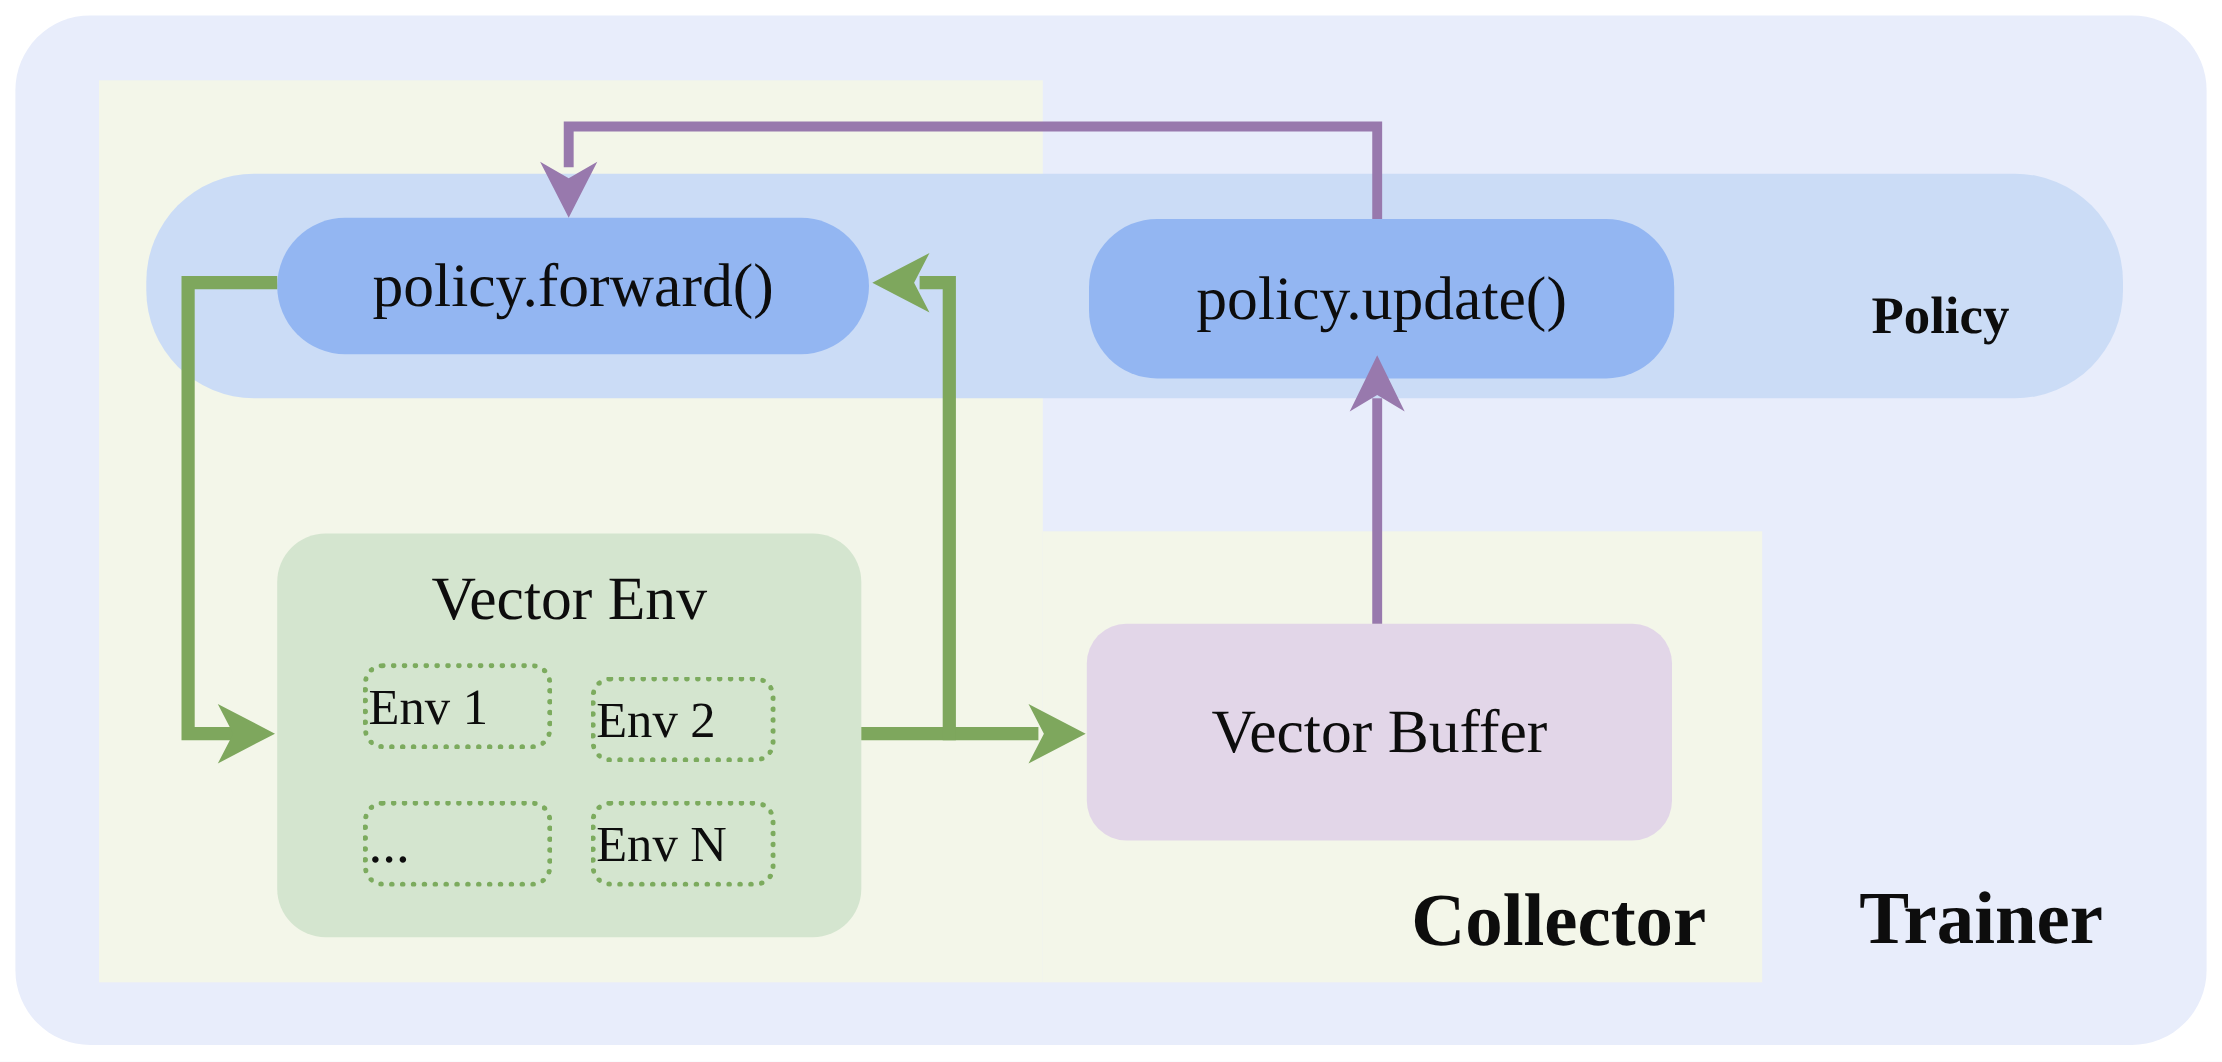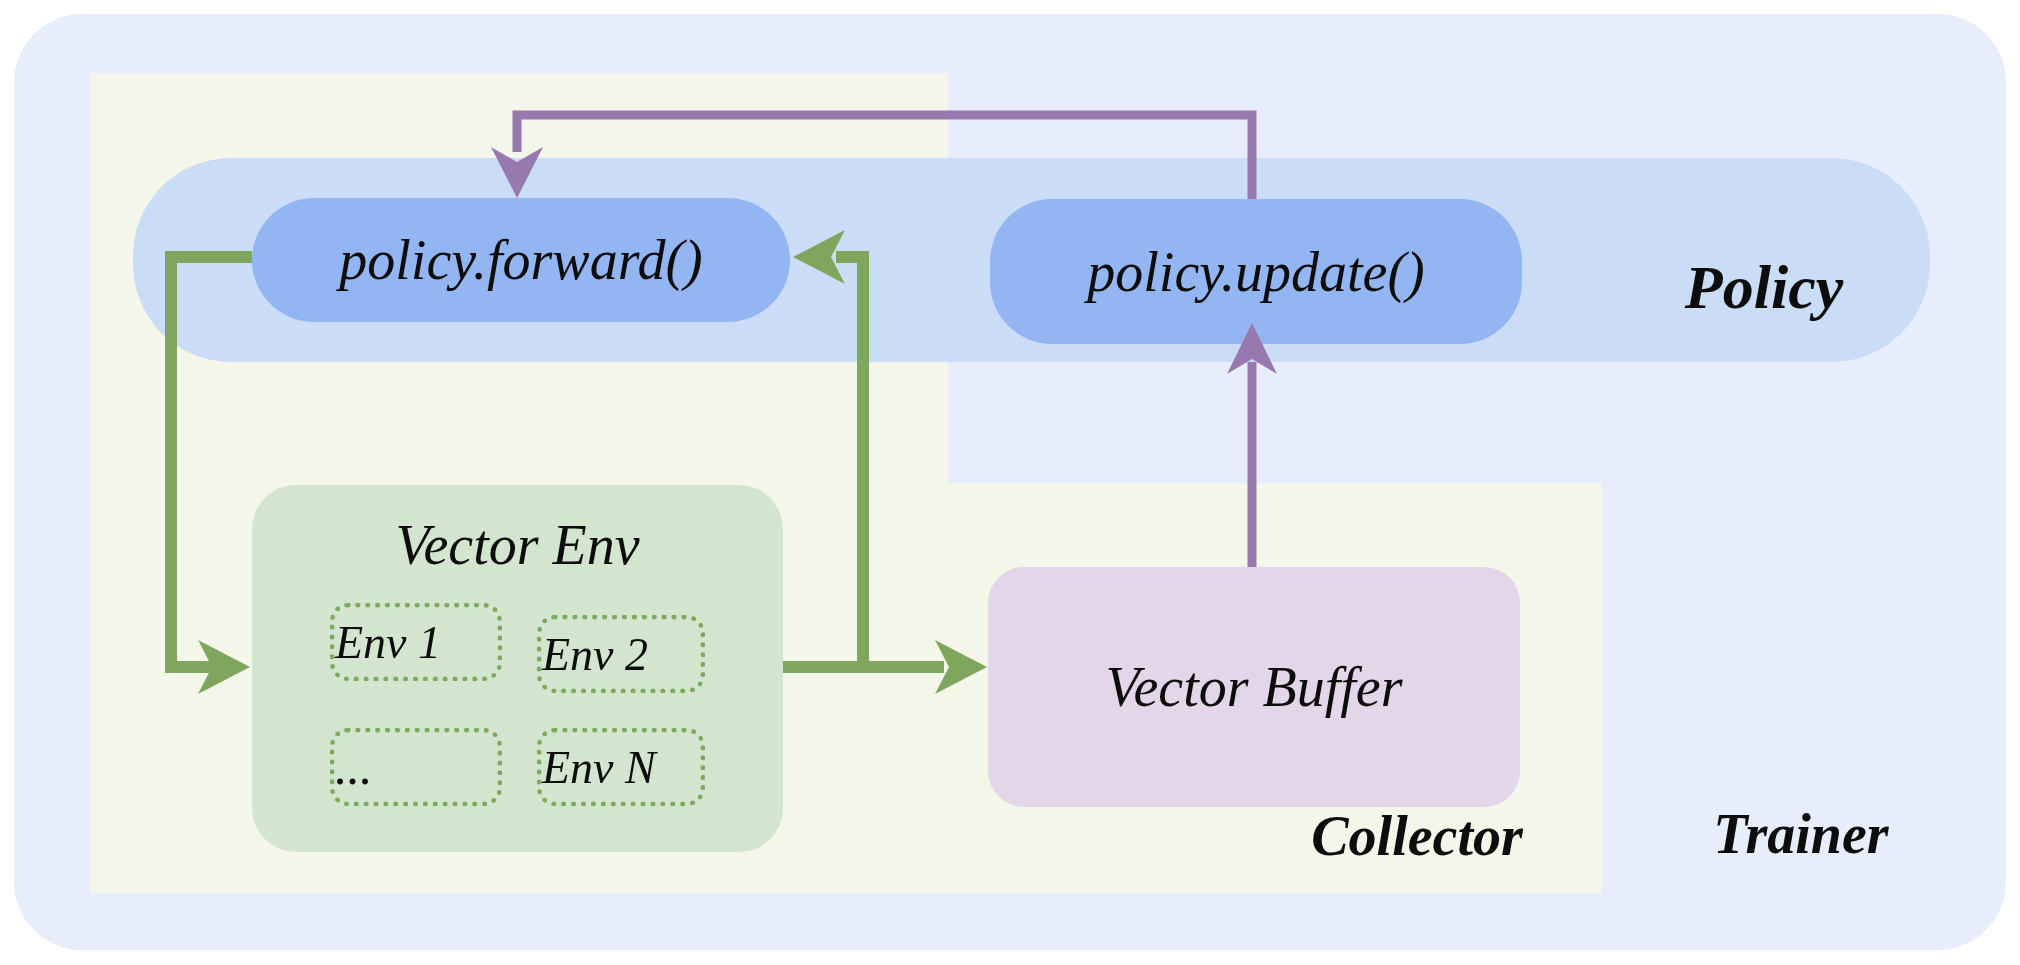--- a/index.html
+++ b/index.html
@@ -5,21 +5,21 @@
   * { box-sizing: border-box; margin: 0; padding: 0; }
   html, body { background: #ffffff; }
   body { font-family: "Liberation Serif", "DejaVu Serif", serif; }
   .canvas {
     position: relative;
     width: 2020px;
     height: 965px;
     background: var(--color-page_bg, #ffffff);
     overflow: hidden;
   }
-  .abs { position: absolute; font-style: italic; }
+  .abs { position: absolute; }
   .region-trainer {
     left: 14px; top: 14px; width: 1992px; height: 936px;
     background: var(--color-trainer_bg, #e8edfb);
     border-radius: 68px;
   }
   .region-collector-left {
     left: 90px; top: 73px; width: 858px; height: 820px;
     background: var(--color-collector_bg, #f3f6e9);
   }
   .region-collector-bottom {
@@ -34,24 +34,24 @@
   .pill {
     background: var(--color-pill_bg, #93b6f2);
     border-radius: 62px;
     display: flex; align-items: center; justify-content: center;
     font-size: 56px; color: var(--color-text, #0d0d0d);
   }
   .pill-forward { left: 252px; top: 198px; width: 538px; height: 124px; }
   .pill-update  { left: 990px; top: 199px; width: 532px; height: 145px; }
   .section-label {
     display: flex; align-items: center; justify-content: center;
-    font-weight: bold; font-size: 56px; color: var(--color-text, #0d0d0d);
+    font-weight: bold; font-size: 68px; color: var(--color-text, #0d0d0d);
     white-space: nowrap;
   }
-  .label-policy    { left: 1599px; top: 257px;  width: 330px; height: 60px; font-size: 62px; text-align: center; }
+  .label-policy    { left: 1599px; top: 257px;  width: 330px; height: 60px; font-size: 48px; text-align: center; }
   .label-collector { left: 1247px; top: 806px;  width: 340px; height: 60px; }
   .label-trainer   { left: 1631px; top: 804px;  width: 340px; height: 60px; }
   .vector-env-box {
     left: 252px; top: 485px; width: 531px; height: 367px;
     background: var(--color-env_box_bg, #d4e5cf);
     border-radius: 44px;
     padding-left: 23px;
   }
   .vector-env-title {
     position: absolute; left: 0; top: 28px; width: 100%;
@@ -63,21 +63,21 @@
     border: 5px dotted var(--color-env_dashed_border, #7cab5e);
     border-radius: 18px;
     display: flex; align-items: center; 
     font-size: 46px; color: var(--color-text, #0d0d0d);
   }
   .env-1 { left: 78px;  top: 118px; }
   .env-2 { left: 285px; top: 130px; width: 168px; }
   .env-dots { left: 78px; top: 243px; font-size: 50px; }
   .env-n { left: 285px; top: 243px; width: 168px; }
   .vector-buffer-box {
-    left: 988px; top: 567px; width: 532px; height: 240px;
+    left: 988px; top: 567px; width: 532px; height: 197px;
     background: var(--color-buffer_bg, #e2d6e8);
     border-radius: 36px;
     display: flex; align-items: center; justify-content: center;
     font-size: 56px; color: var(--color-text, #0d0d0d);
   }
   .arrow-layer {
     position: absolute; left: 0; top: 0; width: 2020px; height: 965px;
     pointer-events: none;
   }
   .arrow-line-green {

